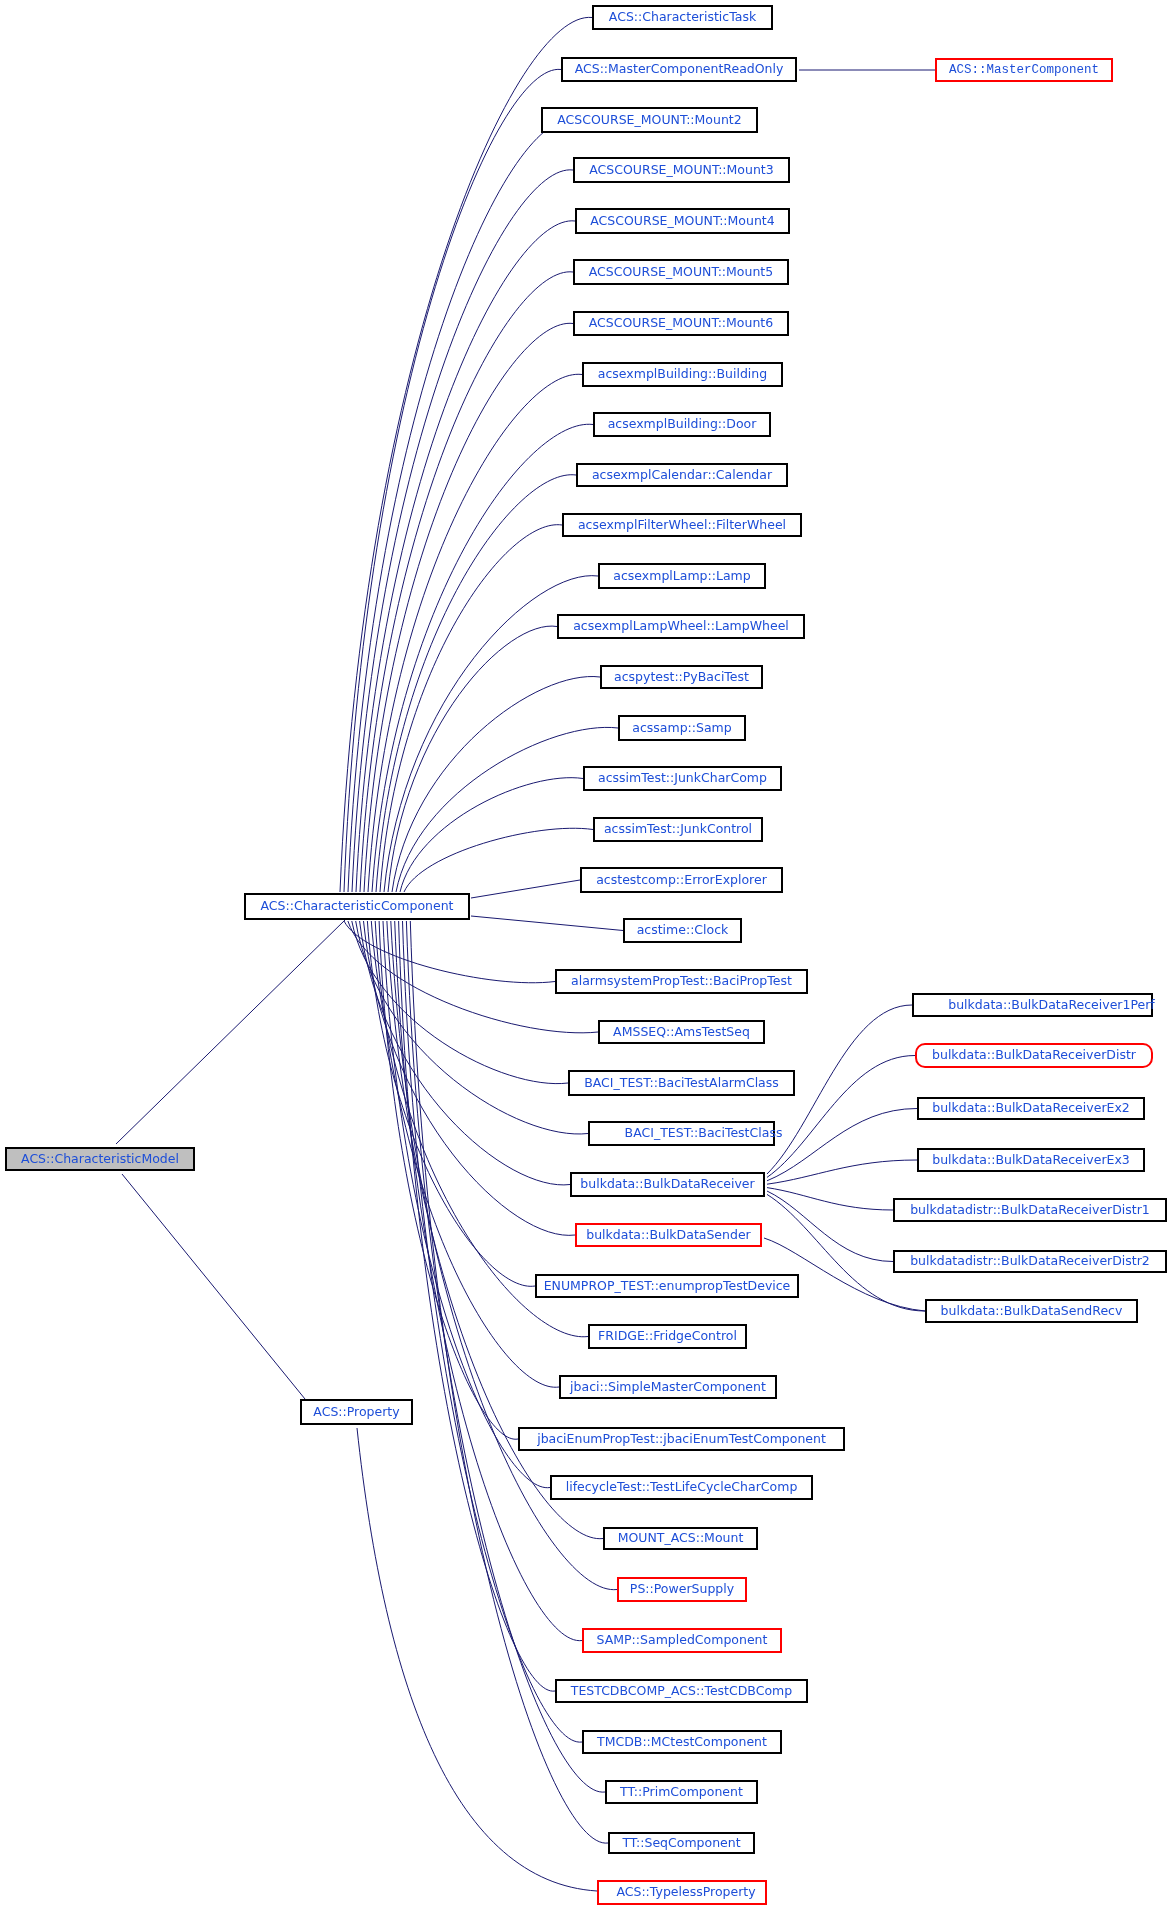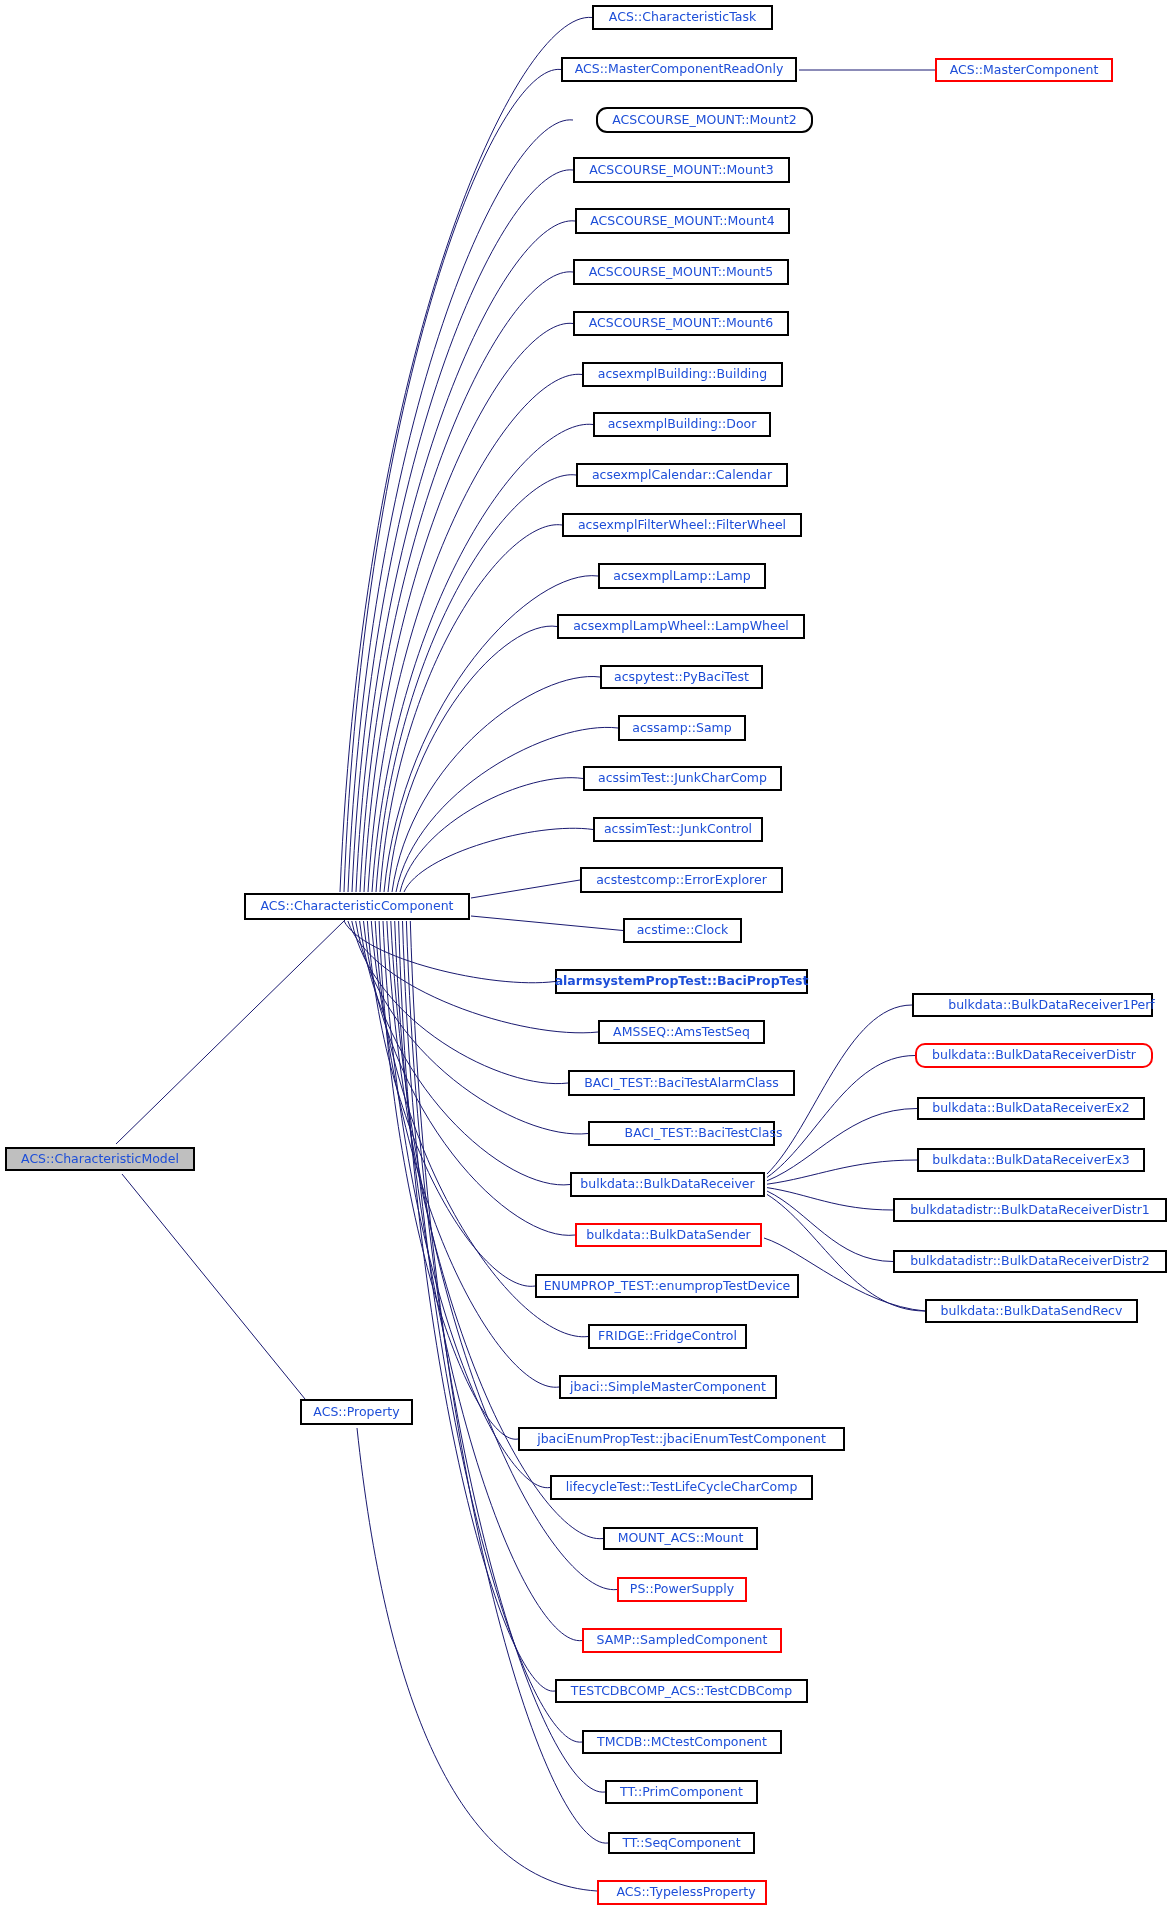--- a/index.html
+++ b/index.html
@@ -81,57 +81,57 @@
       <path d="M 893,1261.5 C 836.3,1261.5 808.58,1210.74 767,1191" stroke="#191970" marker-end="url(#arrow)"></path>
       <path d="M 925,1311 C 853.9,1311 819.14,1227.048 767,1194.4" stroke="#191970" marker-end="url(#arrow)"></path>
       <path d="M 925,1311 C 858,1305 802,1250 764,1238" stroke="#191970" marker-end="url(#arrow)"></path>
     </svg>
   <div id="node-layer">
       <div class="node" style="left: 5px; top: 1147px; width: 190px; height: 24px; border-color: rgb(0, 0, 0); background: rgb(191, 191, 191);">ACS::CharacteristicModel</div>
       <div class="node" style="left: 244px; top: 893px; width: 226px; height: 27px; border-color: rgb(0, 0, 0); background: rgb(255, 255, 255);">ACS::CharacteristicComponent</div>
       <div class="node" style="left: 300px; top: 1399px; width: 113px; height: 26px; border-color: rgb(0, 0, 0); background: rgb(255, 255, 255);">ACS::Property</div>
       <div class="node" style="left: 592px; top: 5px; width: 181px; height: 25px; border-color: rgb(0, 0, 0); background: rgb(255, 255, 255);">ACS::CharacteristicTask</div>
       <div class="node" style="left: 561px; top: 57px; width: 236px; height: 25px; border-color: rgb(0, 0, 0); background: rgb(255, 255, 255);">ACS::MasterComponentReadOnly</div>
-      <div class="node" style="left: 596px; top: 107px; width: 217px; height: 26px; border-color: rgb(0, 0, 0); background: rgb(255, 255, 255); border-radius: 11px;">ACSCOURSE_MOUNT::Mount2</div>
+      <div class="node" style="left: 541px; top: 107px; width: 217px; height: 26px; border-color: rgb(0, 0, 0); background: rgb(255, 255, 255);">ACSCOURSE_MOUNT::Mount2</div>
       <div class="node" style="left: 573px; top: 157px; width: 217px; height: 26px; border-color: rgb(0, 0, 0); background: rgb(255, 255, 255);">ACSCOURSE_MOUNT::Mount3</div>
       <div class="node" style="left: 575px; top: 208px; width: 215px; height: 26px; border-color: rgb(0, 0, 0); background: rgb(255, 255, 255);">ACSCOURSE_MOUNT::Mount4</div>
       <div class="node" style="left: 573px; top: 259px; width: 216px; height: 26px; border-color: rgb(0, 0, 0); background: rgb(255, 255, 255);">ACSCOURSE_MOUNT::Mount5</div>
       <div class="node" style="left: 573px; top: 311px; width: 216px; height: 25px; border-color: rgb(0, 0, 0); background: rgb(255, 255, 255);">ACSCOURSE_MOUNT::Mount6</div>
       <div class="node" style="left: 582px; top: 362px; width: 201px; height: 25px; border-color: rgb(0, 0, 0); background: rgb(255, 255, 255);">acsexmplBuilding::Building</div>
       <div class="node" style="left: 593px; top: 412px; width: 178px; height: 25px; border-color: rgb(0, 0, 0); background: rgb(255, 255, 255);">acsexmplBuilding::Door</div>
       <div class="node" style="left: 576px; top: 463px; width: 212px; height: 24px; border-color: rgb(0, 0, 0); background: rgb(255, 255, 255);">acsexmplCalendar::Calendar</div>
       <div class="node" style="left: 562px; top: 513px; width: 240px; height: 24px; border-color: rgb(0, 0, 0); background: rgb(255, 255, 255);">acsexmplFilterWheel::FilterWheel</div>
       <div class="node" style="left: 598px; top: 563px; width: 168px; height: 26px; border-color: rgb(0, 0, 0); background: rgb(255, 255, 255);">acsexmplLamp::Lamp</div>
       <div class="node" style="left: 557px; top: 614px; width: 248px; height: 25px; border-color: rgb(0, 0, 0); background: rgb(255, 255, 255);">acsexmplLampWheel::LampWheel</div>
       <div class="node" style="left: 600px; top: 665px; width: 163px; height: 24px; border-color: rgb(0, 0, 0); background: rgb(255, 255, 255);">acspytest::PyBaciTest</div>
       <div class="node" style="left: 618px; top: 715px; width: 128px; height: 26px; border-color: rgb(0, 0, 0); background: rgb(255, 255, 255);">acssamp::Samp</div>
       <div class="node" style="left: 583px; top: 766px; width: 199px; height: 25px; border-color: rgb(0, 0, 0); background: rgb(255, 255, 255);">acssimTest::JunkCharComp</div>
       <div class="node" style="left: 593px; top: 817px; width: 170px; height: 25px; border-color: rgb(0, 0, 0); background: rgb(255, 255, 255);">acssimTest::JunkControl</div>
       <div class="node" style="left: 580px; top: 867px; width: 203px; height: 26px; border-color: rgb(0, 0, 0); background: rgb(255, 255, 255);">acstestcomp::ErrorExplorer</div>
       <div class="node" style="left: 623px; top: 918px; width: 119px; height: 25px; border-color: rgb(0, 0, 0); background: rgb(255, 255, 255);">acstime::Clock</div>
-      <div class="node" style="left: 555px; top: 969px; width: 253px; height: 25px; border-color: rgb(0, 0, 0); background: rgb(255, 255, 255); font-weight: bold;">alarmsystemPropTest::BaciPropTest</div>
+      <div class="node" style="left: 555px; top: 969px; width: 253px; height: 25px; border-color: rgb(0, 0, 0); background: rgb(255, 255, 255);">alarmsystemPropTest::BaciPropTest</div>
       <div class="node" style="left: 598px; top: 1020px; width: 167px; height: 24px; border-color: rgb(0, 0, 0); background: rgb(255, 255, 255);">AMSSEQ::AmsTestSeq</div>
       <div class="node" style="left: 568px; top: 1070px; width: 227px; height: 26px; border-color: rgb(0, 0, 0); background: rgb(255, 255, 255);">BACI_TEST::BaciTestAlarmClass</div>
       <div class="node" style="left: 588px; top: 1121px; width: 187px; height: 25px; border-color: rgb(0, 0, 0); background: rgb(255, 255, 255); padding-left: 44px;">BACI_TEST::BaciTestClass</div>
       <div class="node" style="left: 570px; top: 1172px; width: 195px; height: 25px; border-color: rgb(0, 0, 0); background: rgb(255, 255, 255);">bulkdata::BulkDataReceiver</div>
       <div class="node" style="left: 575px; top: 1223px; width: 187px; height: 24px; border-color: rgb(255, 0, 0); background: rgb(255, 255, 255);">bulkdata::BulkDataSender</div>
       <div class="node" style="left: 535px; top: 1274px; width: 264px; height: 24px; border-color: rgb(0, 0, 0); background: rgb(255, 255, 255);">ENUMPROP_TEST::enumpropTestDevice</div>
       <div class="node" style="left: 588px; top: 1324px; width: 159px; height: 25px; border-color: rgb(0, 0, 0); background: rgb(255, 255, 255);">FRIDGE::FridgeControl</div>
       <div class="node" style="left: 559px; top: 1375px; width: 218px; height: 24px; border-color: rgb(0, 0, 0); background: rgb(255, 255, 255);">jbaci::SimpleMasterComponent</div>
       <div class="node" style="left: 518px; top: 1427px; width: 327px; height: 24px; border-color: rgb(0, 0, 0); background: rgb(255, 255, 255);">jbaciEnumPropTest::jbaciEnumTestComponent</div>
       <div class="node" style="left: 550px; top: 1475px; width: 263px; height: 25px; border-color: rgb(0, 0, 0); background: rgb(255, 255, 255);">lifecycleTest::TestLifeCycleCharComp</div>
       <div class="node" style="left: 603px; top: 1527px; width: 155px; height: 23px; border-color: rgb(0, 0, 0); background: rgb(255, 255, 255);">MOUNT_ACS::Mount</div>
       <div class="node" style="left: 617px; top: 1577px; width: 130px; height: 25px; border-color: rgb(255, 0, 0); background: rgb(255, 255, 255);">PS::PowerSupply</div>
       <div class="node" style="left: 582px; top: 1628px; width: 200px; height: 25px; border-color: rgb(255, 0, 0); background: rgb(255, 255, 255);">SAMP::SampledComponent</div>
       <div class="node" style="left: 555px; top: 1679px; width: 253px; height: 24px; border-color: rgb(0, 0, 0); background: rgb(255, 255, 255);">TESTCDBCOMP_ACS::TestCDBComp</div>
       <div class="node" style="left: 582px; top: 1730px; width: 200px; height: 24px; border-color: rgb(0, 0, 0); background: rgb(255, 255, 255);">TMCDB::MCtestComponent</div>
       <div class="node" style="left: 605px; top: 1780px; width: 153px; height: 24px; border-color: rgb(0, 0, 0); background: rgb(255, 255, 255);">TT::PrimComponent</div>
       <div class="node" style="left: 608px; top: 1832px; width: 147px; height: 22px; border-color: rgb(0, 0, 0); background: rgb(255, 255, 255);">TT::SeqComponent</div>
       <div class="node" style="left: 597px; top: 1880px; width: 170px; height: 25px; border-color: rgb(255, 0, 0); background: rgb(255, 255, 255); padding-left: 8px;">ACS::TypelessProperty</div>
-      <div class="node" style="left: 935px; top: 58px; width: 178px; height: 24px; border-color: rgb(255, 0, 0); background: rgb(255, 255, 255);">ACS::MasterComponent</div>
+      <div class="node" style="left: 935px; top: 58px; width: 178px; height: 24px; border-color: rgb(255, 0, 0); background: rgb(255, 255, 255); font-family: Liberation Mono, monospace;">ACS::MasterComponent</div>
       <div class="node" style="left: 912px; top: 993px; width: 241px; height: 24px; border-color: rgb(0, 0, 0); background: rgb(255, 255, 255); padding-left: 38px;">bulkdata::BulkDataReceiver1Perf</div>
       <div class="node" style="left: 915px; top: 1043px; width: 238px; height: 25px; border-color: rgb(255, 0, 0); background: rgb(255, 255, 255); border-radius: 10px;">bulkdata::BulkDataReceiverDistr</div>
       <div class="node" style="left: 917px; top: 1097px; width: 228px; height: 23px; border-color: rgb(0, 0, 0); background: rgb(255, 255, 255);">bulkdata::BulkDataReceiverEx2</div>
       <div class="node" style="left: 917px; top: 1148px; width: 228px; height: 24px; border-color: rgb(0, 0, 0); background: rgb(255, 255, 255);">bulkdata::BulkDataReceiverEx3</div>
       <div class="node" style="left: 893px; top: 1198px; width: 274px; height: 24px; border-color: rgb(0, 0, 0); background: rgb(255, 255, 255);">bulkdatadistr::BulkDataReceiverDistr1</div>
       <div class="node" style="left: 893px; top: 1250px; width: 274px; height: 23px; border-color: rgb(0, 0, 0); background: rgb(255, 255, 255);">bulkdatadistr::BulkDataReceiverDistr2</div>
       <div class="node" style="left: 925px; top: 1299px; width: 213px; height: 24px; border-color: rgb(0, 0, 0); background: rgb(255, 255, 255);">bulkdata::BulkDataSendRecv</div>
     </div>
 </div>
 

